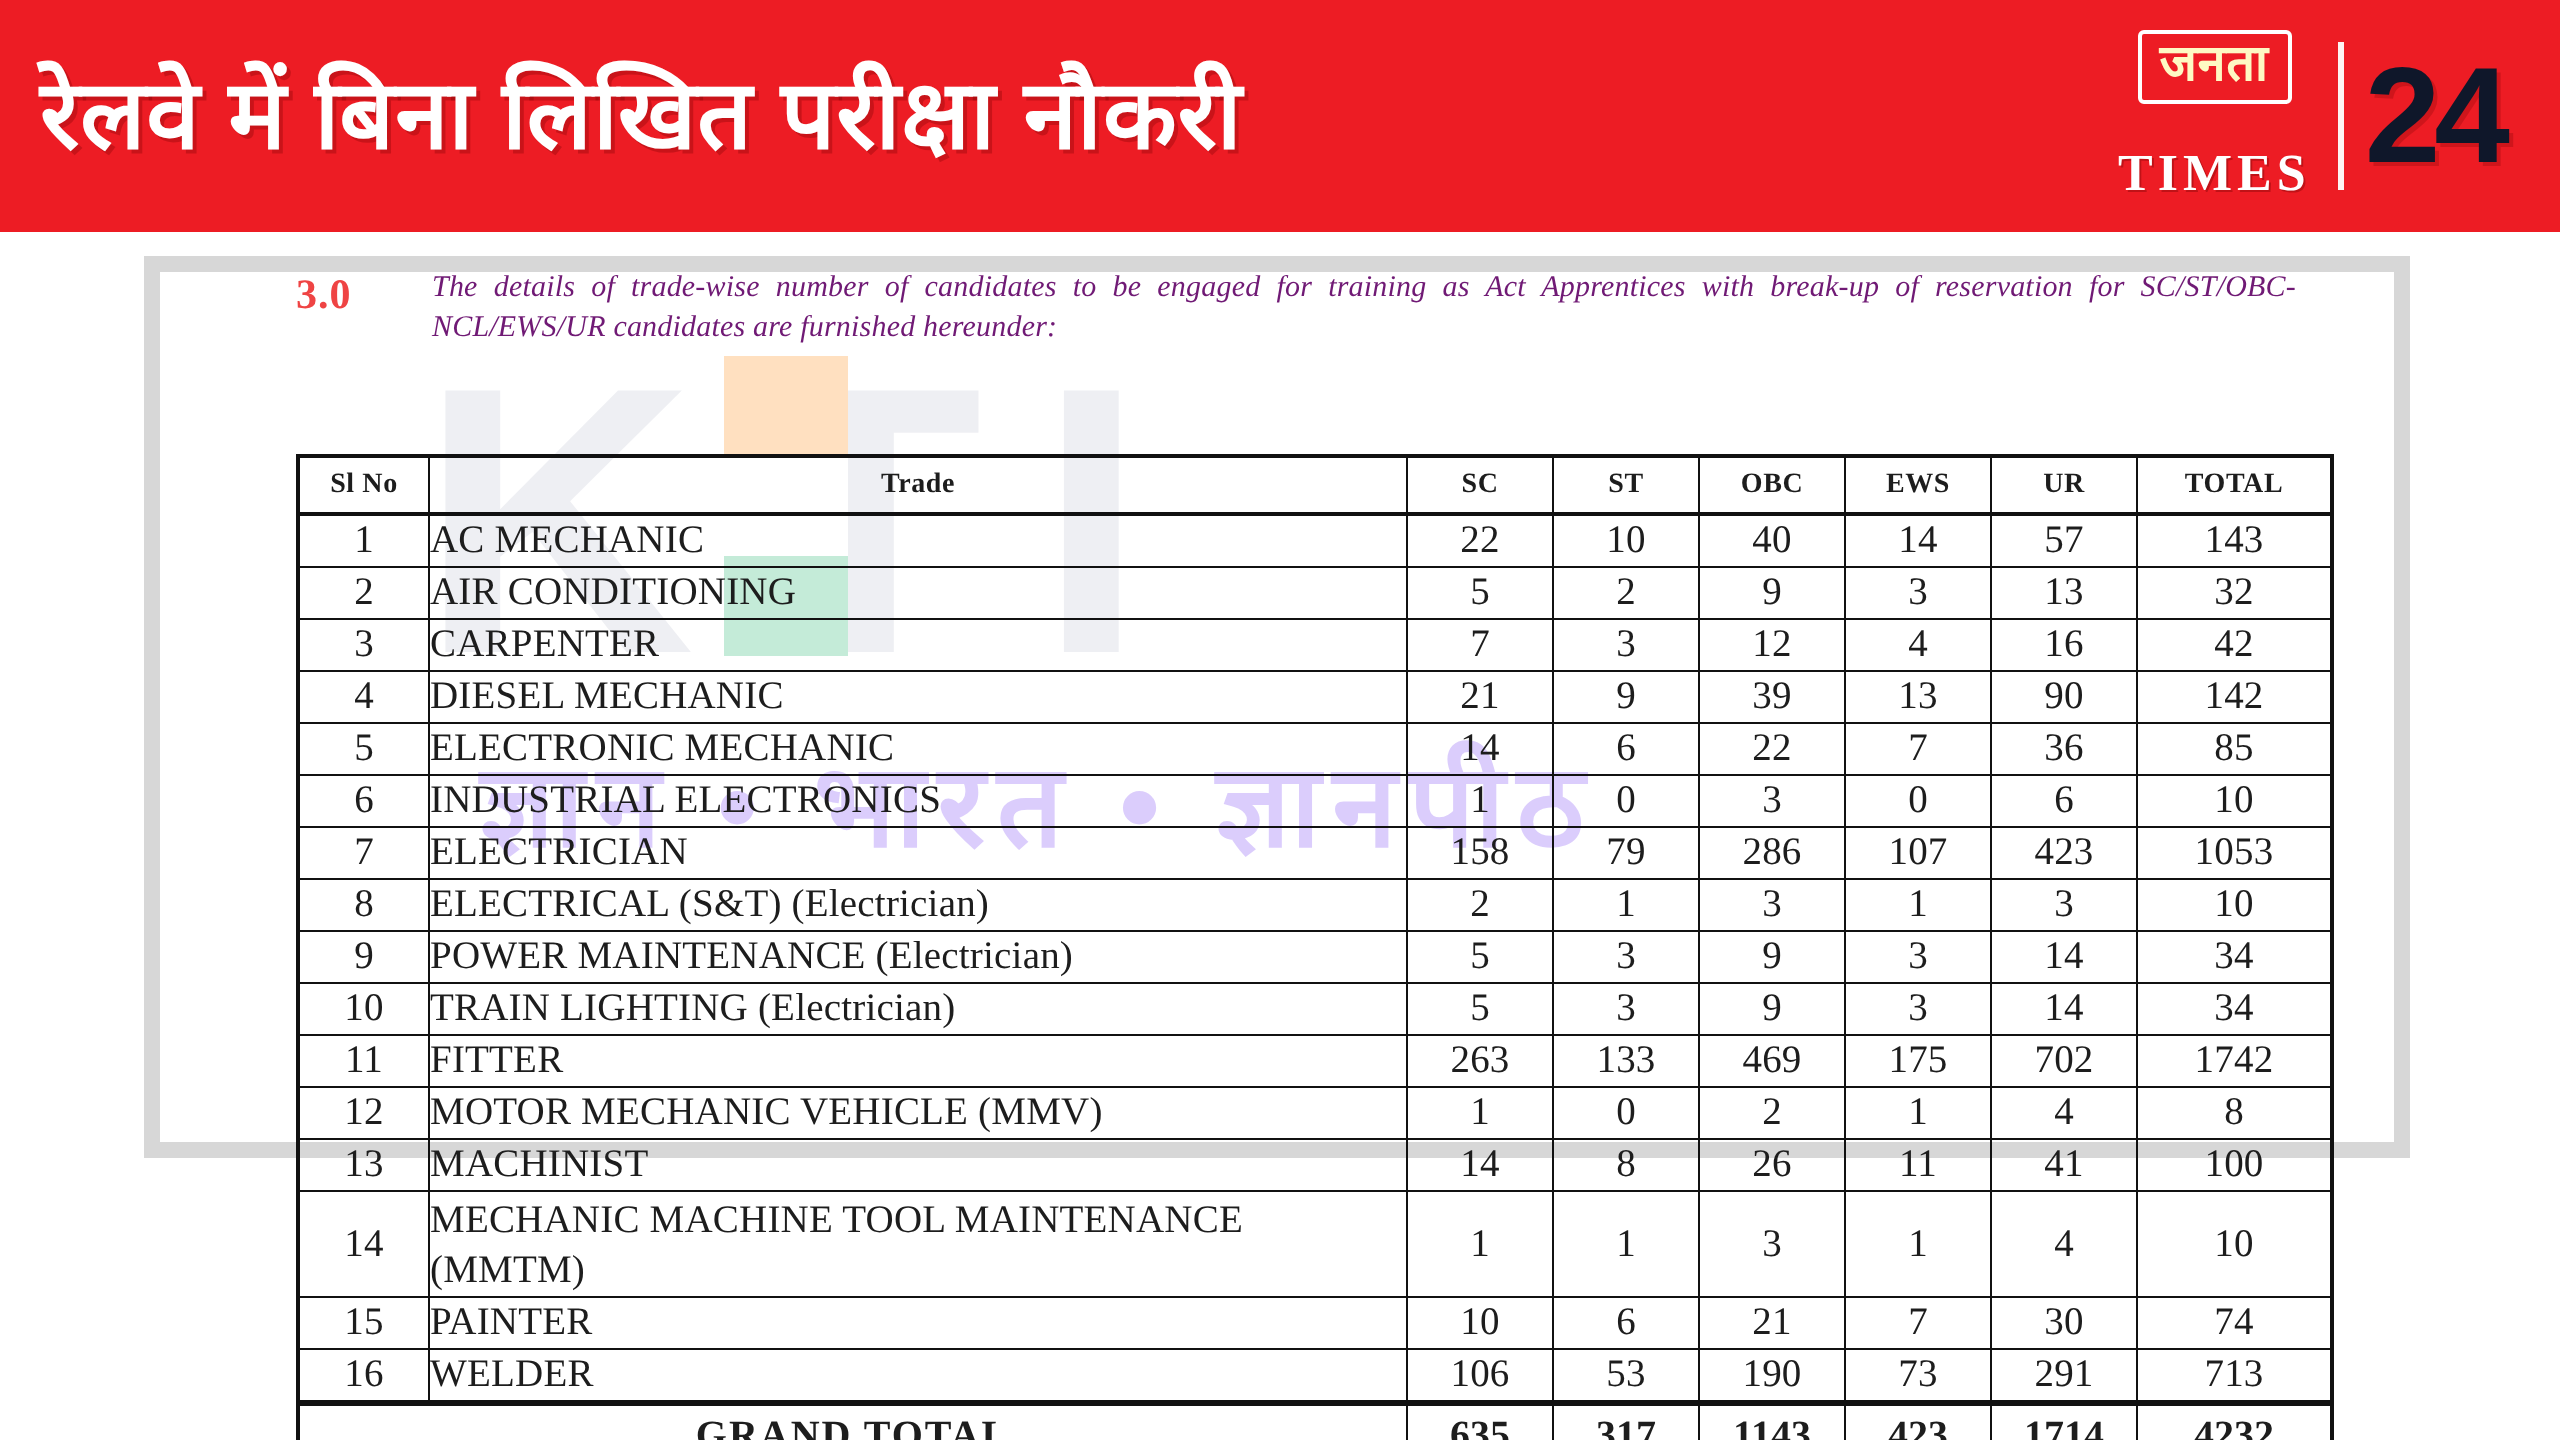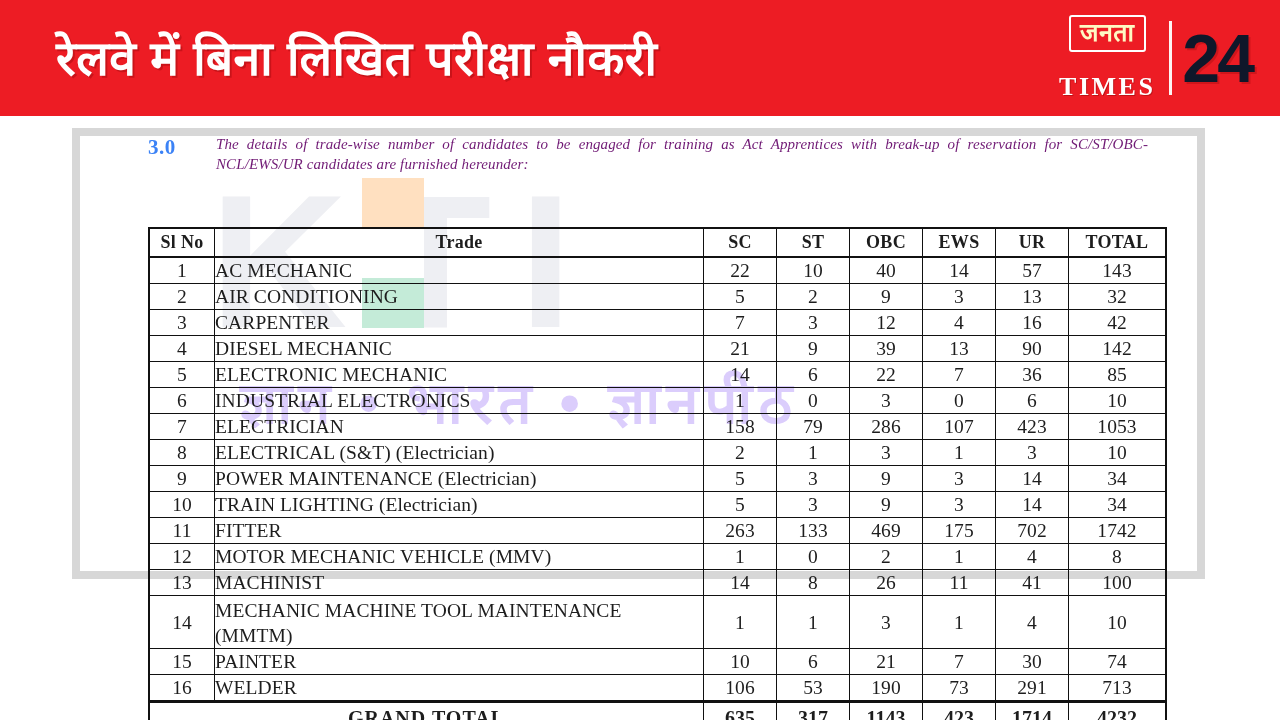--- a/index.html
+++ b/index.html
@@ -20,21 +20,21 @@
   .banner {
     position: absolute;
     left: 0; top: 0;
     width: 1280px;
     height: 116px;
     background: #ED1C24;
     display: flex;
     align-items: center;
     justify-content: space-between;
     box-sizing: border-box;
-    padding: 0 28px 0 56px;
+    padding: 0 28px 0 20px;
     z-index: 10;
     text-align: right;
   }
   .headline {
     color: #ffffff;
     font-family: "Liberation Sans", "DejaVu Sans", sans-serif;
     font-weight: bold;
     font-size: 48px;
     line-height: 1.05;
     letter-spacing: 0.5px;
@@ -181,21 +181,21 @@
     width: 1000px;
     z-index: 3;
     display: flex;
     align-items: flex-start;
   }
   .para-num {
     width: 68px;
     flex: 0 0 68px;
     font-size: 21px;
     font-weight: bold;
-    color: #3b82f6;
+    color: #ef4444;
     letter-spacing: 0.5px;
   }
   .para-body {
     flex: 1 1 auto;
     font-size: 15px;
     line-height: 1.33;
     color: #701a75;
     text-align: justify;
     text-justify: inter-word;
     letter-spacing: 0.1px;
@@ -216,21 +216,21 @@
     table-layout: fixed;
     background: transparent;
   }
   table.vac th, table.vac td {
     border: 1.6px solid #111111;
     padding: 0;
     color: #1d1d1d;
     background: transparent;
   }
   table.vac thead th {
-    font-size: 18px;
+    font-size: 14px;
     font-weight: bold;
     text-align: center;
     height: 27px;
     line-height: 27px;
     letter-spacing: 0.3px;
   }
   table.vac tbody td {
     font-size: 19.5px;
     height: 25px;
     line-height: 25px;

